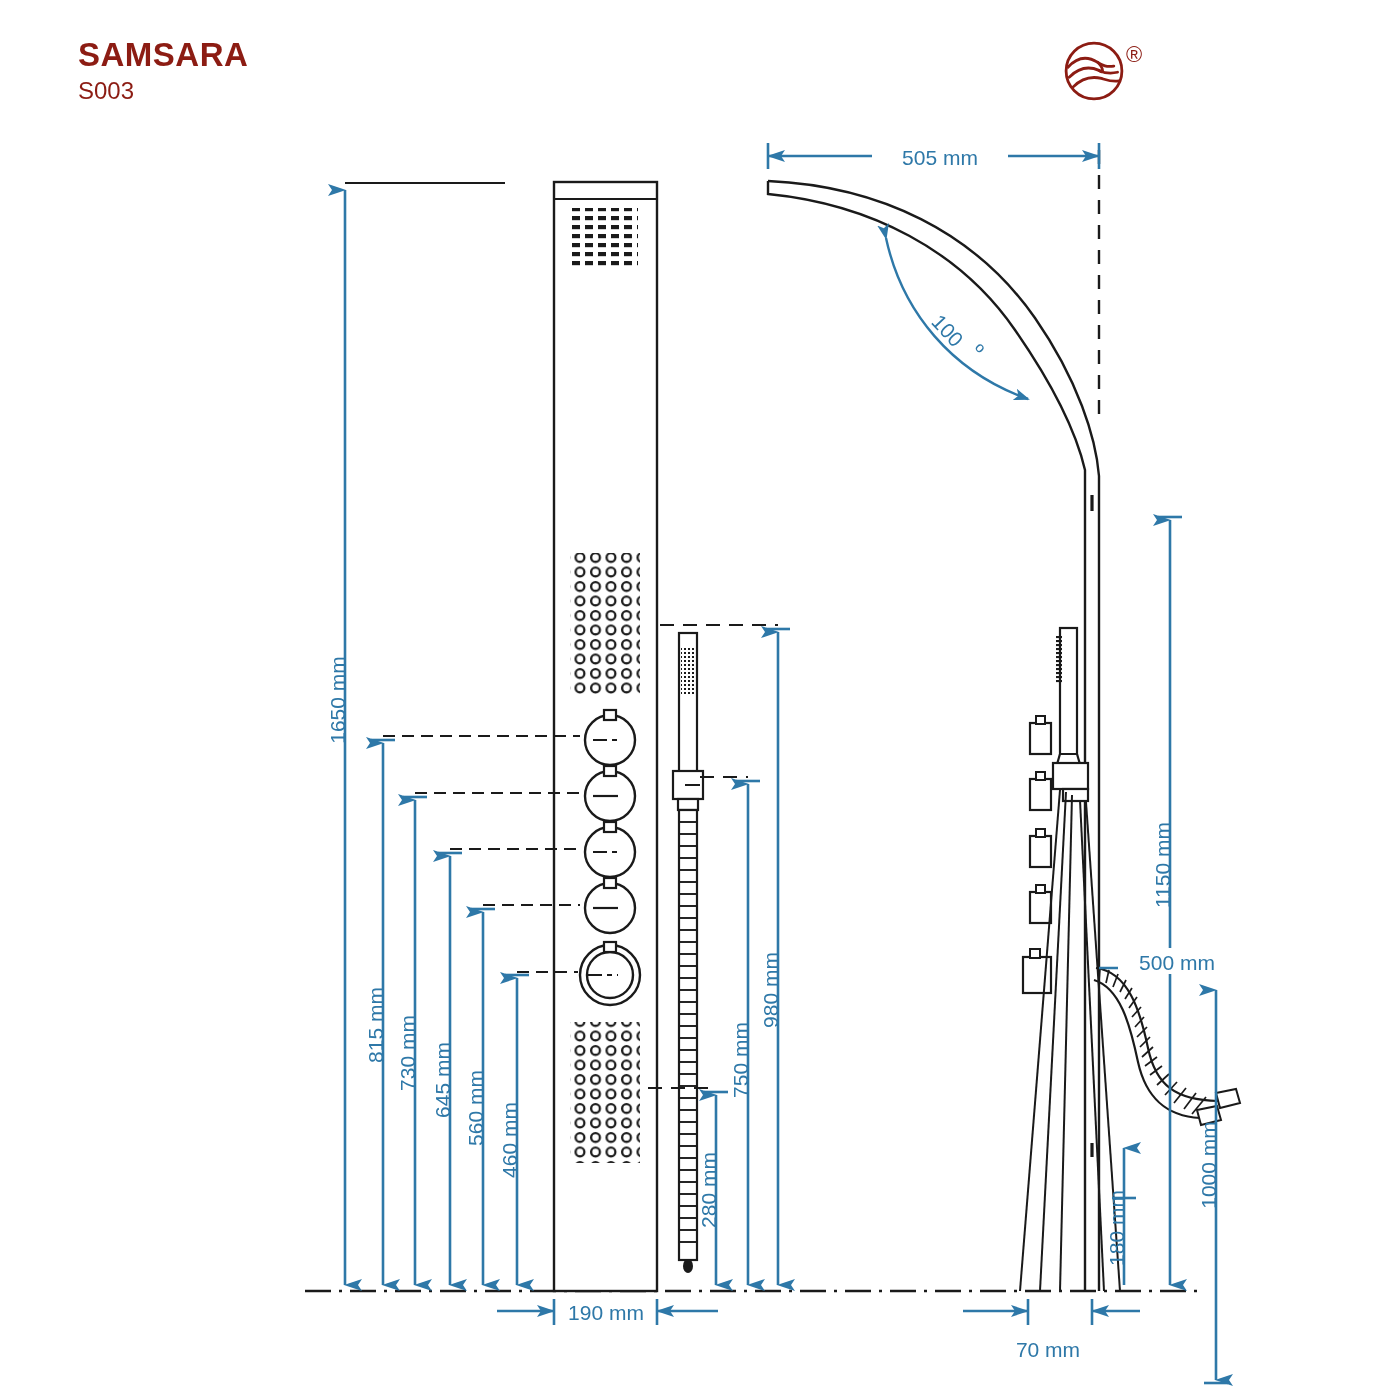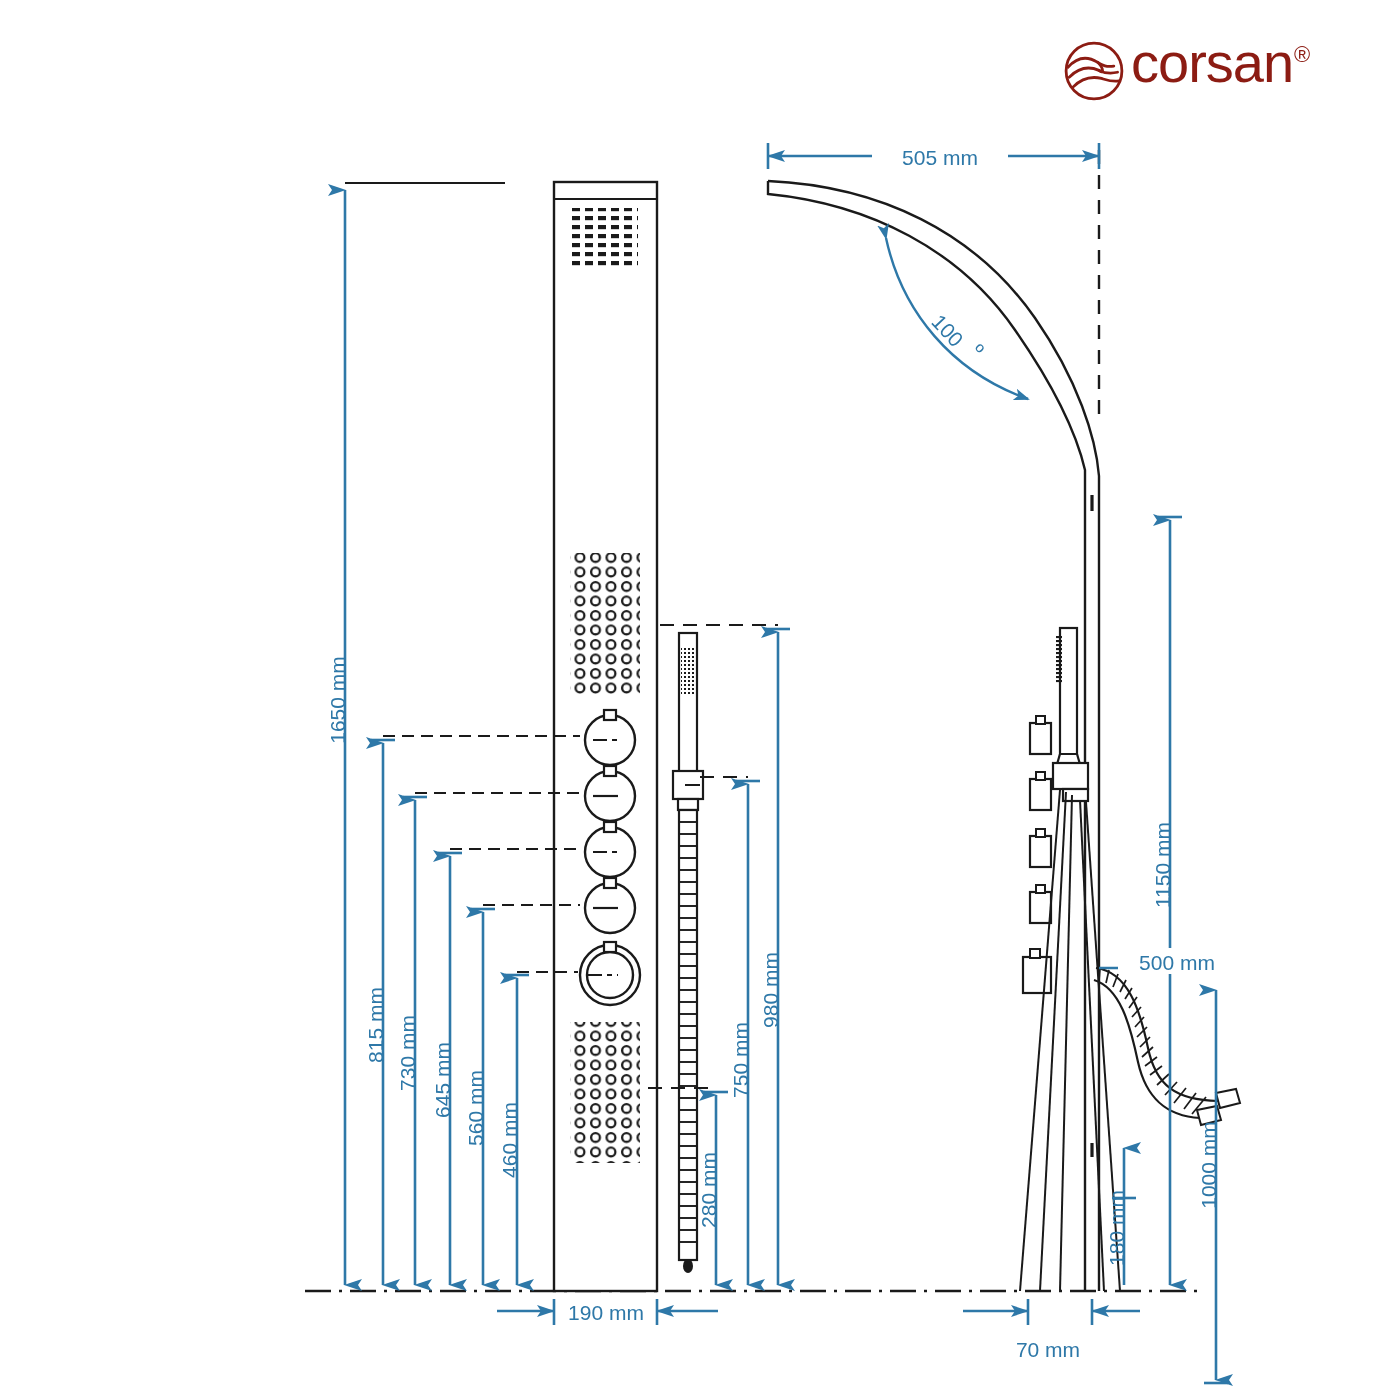--- a/index.html
+++ b/index.html
@@ -76,30 +76,33 @@
     font-family: "Liberation Sans", sans-serif;
     font-size: 21px;
     fill: #2e78a8;
   }
 </style>
 </head>
 <body>
 
 <div id="sheet">
 
+  <div id="header-title-block">
+    <div id="product-name">SAMSARA</div>
+    <div id="product-code">S003</div>
+  </div>
 
   <div id="brand-logo-block">
     <svg id="brand-mark" viewBox="0 0 100 100">
       <circle cx="50" cy="50" r="45" fill="none" stroke="#8c1c13" stroke-width="4.5"></circle>
       <path d="M8 44 C 24 26, 40 26, 56 36 C 64 41, 70 44, 82 42" fill="none" stroke="#8c1c13" stroke-width="4.5" stroke-linecap="round"></path>
       <path d="M10 60 C 26 44, 42 42, 58 49 C 66 53, 74 55, 88 52" fill="none" stroke="#8c1c13" stroke-width="4.5" stroke-linecap="round"></path>
       <path d="M16 76 C 30 62, 46 58, 62 62 C 72 65, 80 68, 90 66" fill="none" stroke="#8c1c13" stroke-width="4.5" stroke-linecap="round"></path>
       <path d="M56 36 C 66 46, 66 56, 58 49" fill="none" stroke="#8c1c13" stroke-width="4.5" stroke-linecap="round"></path>
     </svg>
-    <div id="brand-wordmark">corsan</div>
     <div id="brand-reg">®</div>
   </div>
 
   <svg id="drawing-svg" width="1400" height="1400" viewBox="0 0 1400 1400">
 
     <defs>
 
       <marker id="arrUp" markerWidth="14" markerHeight="18" refX="7" refY="1" orient="auto" markerUnits="userSpaceOnUse">
         <path d="M7 0 L13 18 L7 14 L1 18 Z" fill="#2e78a8"></path>
       </marker>

